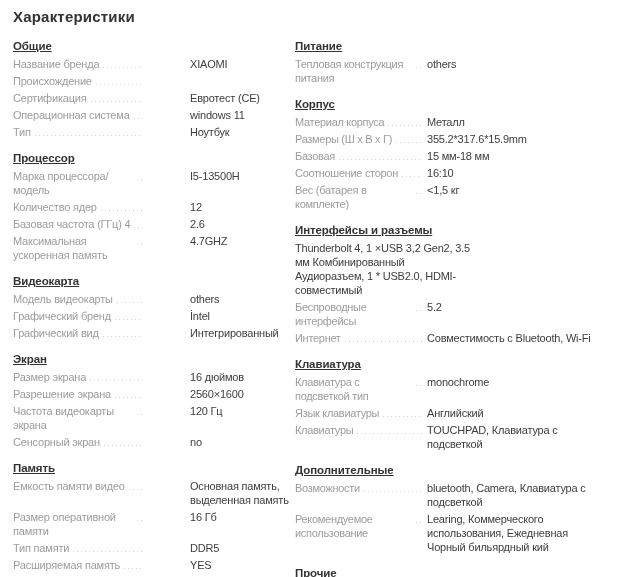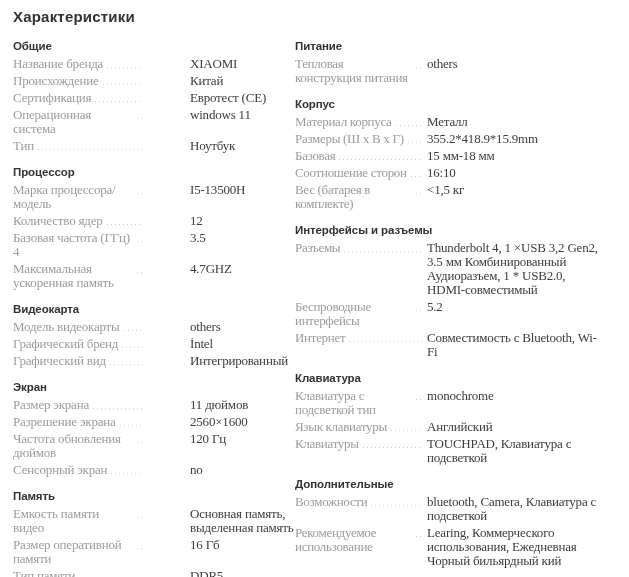--- a/index.html
+++ b/index.html
@@ -36,29 +36,29 @@
   .col[data-col="0"] { width: 282px; flex: 0 0 282px; }
   .col[data-col="1"] { width: 324px; flex: 1 1 auto; }
   .section { margin-bottom: 12px; }
   .section-title {
     font-size: 11.5px;
     font-weight: 700;
     color: #333333;
     line-height: 14px;
     margin: 0 0 4px 0;
     letter-spacing: -0.1px;
+    text-decoration: underline;
   }
   .row {
     display: flex;
     align-items: flex-start;
     margin-bottom: 3px;
-    font-size: 13px;
+    font-size: 11px;
     line-height: 14px;
     letter-spacing: -0.2px;
-    font-family: Liberation Serif, serif;
   }
   .lbl-zone {
     display: flex;
     align-items: flex-start;
     flex: 0 0 135px;
     max-width: 135px;
   }
   .col[data-col="1"] .lbl-zone { flex-basis: 132px; max-width: 132px; }
   .lbl {
     color: #9c9c9c;
@@ -96,21 +96,20 @@
               <span class="lbl">Название бренда</span>
               <span class="leader"></span>
             </div>
             <span class="val">XIAOMI</span>
           </div>
           <div class="row">
             <div class="lbl-zone">
               <span class="lbl">Происхождение</span>
               <span class="leader"></span>
             </div>
-            <span class="val">Китай</span>
           </div>
           <div class="row">
             <div class="lbl-zone">
               <span class="lbl">Сертификация</span>
               <span class="leader"></span>
             </div>
             <span class="val">Евротест (CE)</span>
           </div>
           <div class="row">
             <div class="lbl-zone">
@@ -141,21 +140,21 @@
               <span class="lbl">Количество ядер</span>
               <span class="leader"></span>
             </div>
             <span class="val">12</span>
           </div>
           <div class="row">
             <div class="lbl-zone">
               <span class="lbl">Базовая частота (ГГц) 4</span>
               <span class="leader"></span>
             </div>
-            <span class="val">3.5</span>
+            <span class="val">2.6</span>
           </div>
           <div class="row">
             <div class="lbl-zone">
               <span class="lbl">Максимальная ускоренная память</span>
               <span class="leader"></span>
             </div>
             <span class="val">4.7GHZ</span>
           </div>
         </div>
         <div class="section">
@@ -182,32 +181,32 @@
             <span class="val">Интегрированный</span>
           </div>
         </div>
         <div class="section">
           <div class="section-title">Экран</div>
           <div class="row">
             <div class="lbl-zone">
               <span class="lbl">Размер экрана</span>
               <span class="leader"></span>
             </div>
-            <span class="val">11 дюймов</span>
+            <span class="val">16 дюймов</span>
           </div>
           <div class="row">
             <div class="lbl-zone">
               <span class="lbl">Разрешение экрана</span>
               <span class="leader"></span>
             </div>
             <span class="val">2560×1600</span>
           </div>
           <div class="row">
             <div class="lbl-zone">
-              <span class="lbl">Частота обновления дюймов</span>
+              <span class="lbl">Частота видеокарты экрана</span>
               <span class="leader"></span>
             </div>
             <span class="val">120 Гц</span>
           </div>
           <div class="row">
             <div class="lbl-zone">
               <span class="lbl">Сенсорный экран</span>
               <span class="leader"></span>
             </div>
             <span class="val">no</span>
@@ -263,21 +262,21 @@
               <span class="lbl">Материал корпуса</span>
               <span class="leader"></span>
             </div>
             <span class="val">Металл</span>
           </div>
           <div class="row">
             <div class="lbl-zone">
               <span class="lbl">Размеры (Ш х В х Г)</span>
               <span class="leader"></span>
             </div>
-            <span class="val">355.2*418.9*15.9mm</span>
+            <span class="val">355.2*317.6*15.9mm</span>
           </div>
           <div class="row">
             <div class="lbl-zone">
               <span class="lbl">Базовая</span>
               <span class="leader"></span>
             </div>
             <span class="val">15 мм-18 мм</span>
           </div>
           <div class="row">
             <div class="lbl-zone">
@@ -290,24 +289,20 @@
             <div class="lbl-zone">
               <span class="lbl">Вес (батарея в комплекте)</span>
               <span class="leader"></span>
             </div>
             <span class="val">&lt;1,5 кг</span>
           </div>
         </div>
         <div class="section">
           <div class="section-title">Интерфейсы и разъемы</div>
           <div class="row">
-            <div class="lbl-zone">
-              <span class="lbl">Разъемы</span>
-              <span class="leader"></span>
-            </div>
             <span class="val">Thunderbolt 4, 1 ×USB 3,2 Gen2, 3.5 мм Комбинированный Аудиоразъем, 1 * USB2.0, HDMI-совместимый</span>
           </div>
           <div class="row">
             <div class="lbl-zone">
               <span class="lbl">Беспроводные интерфейсы</span>
               <span class="leader"></span>
             </div>
             <span class="val">5.2</span>
           </div>
           <div class="row">

